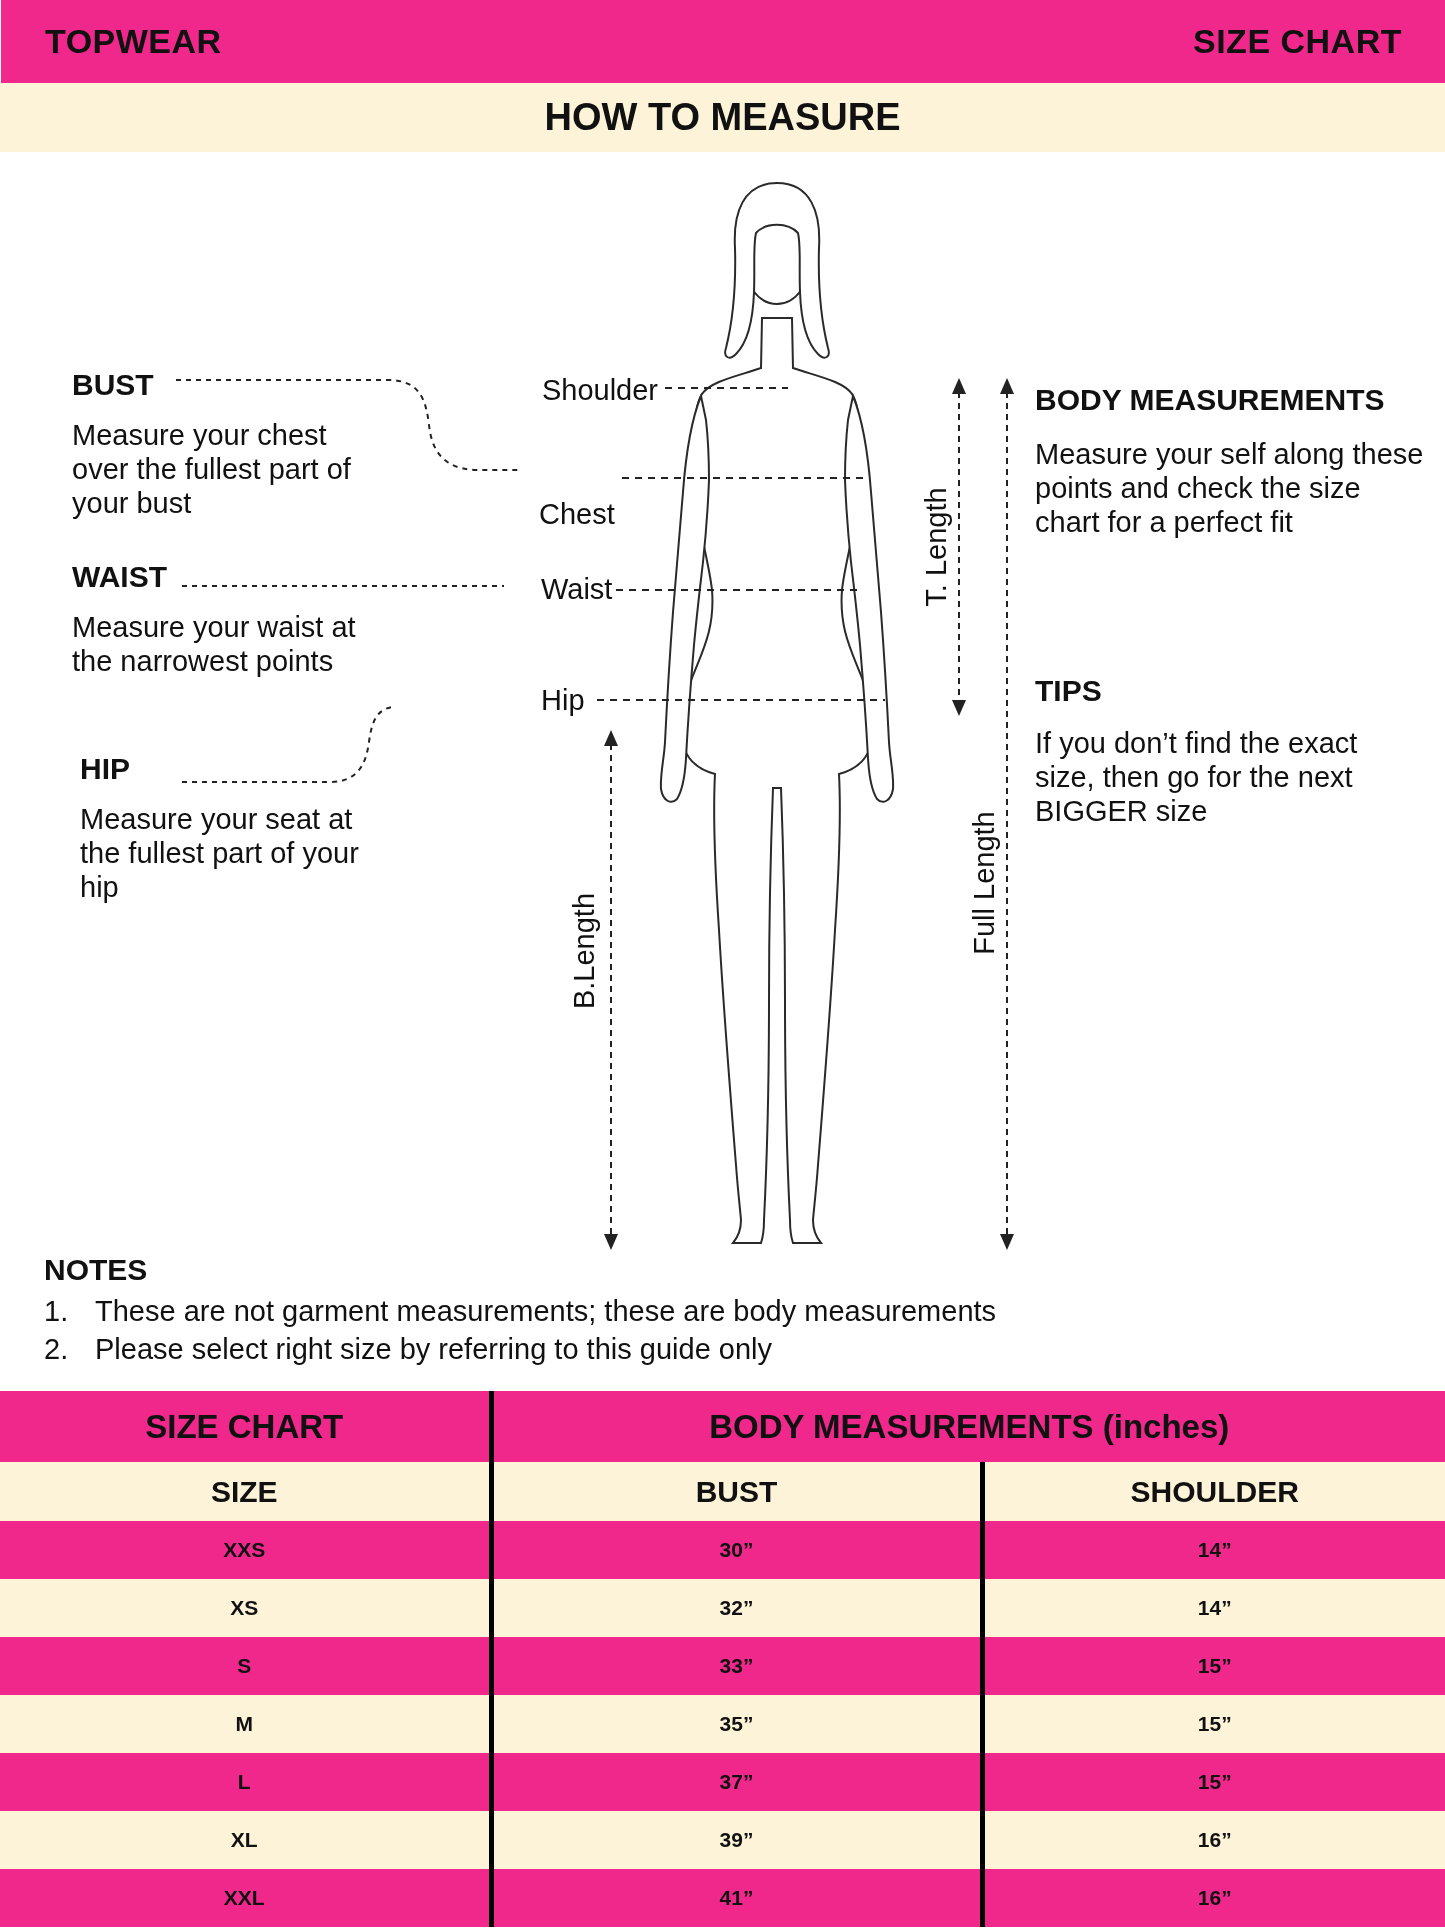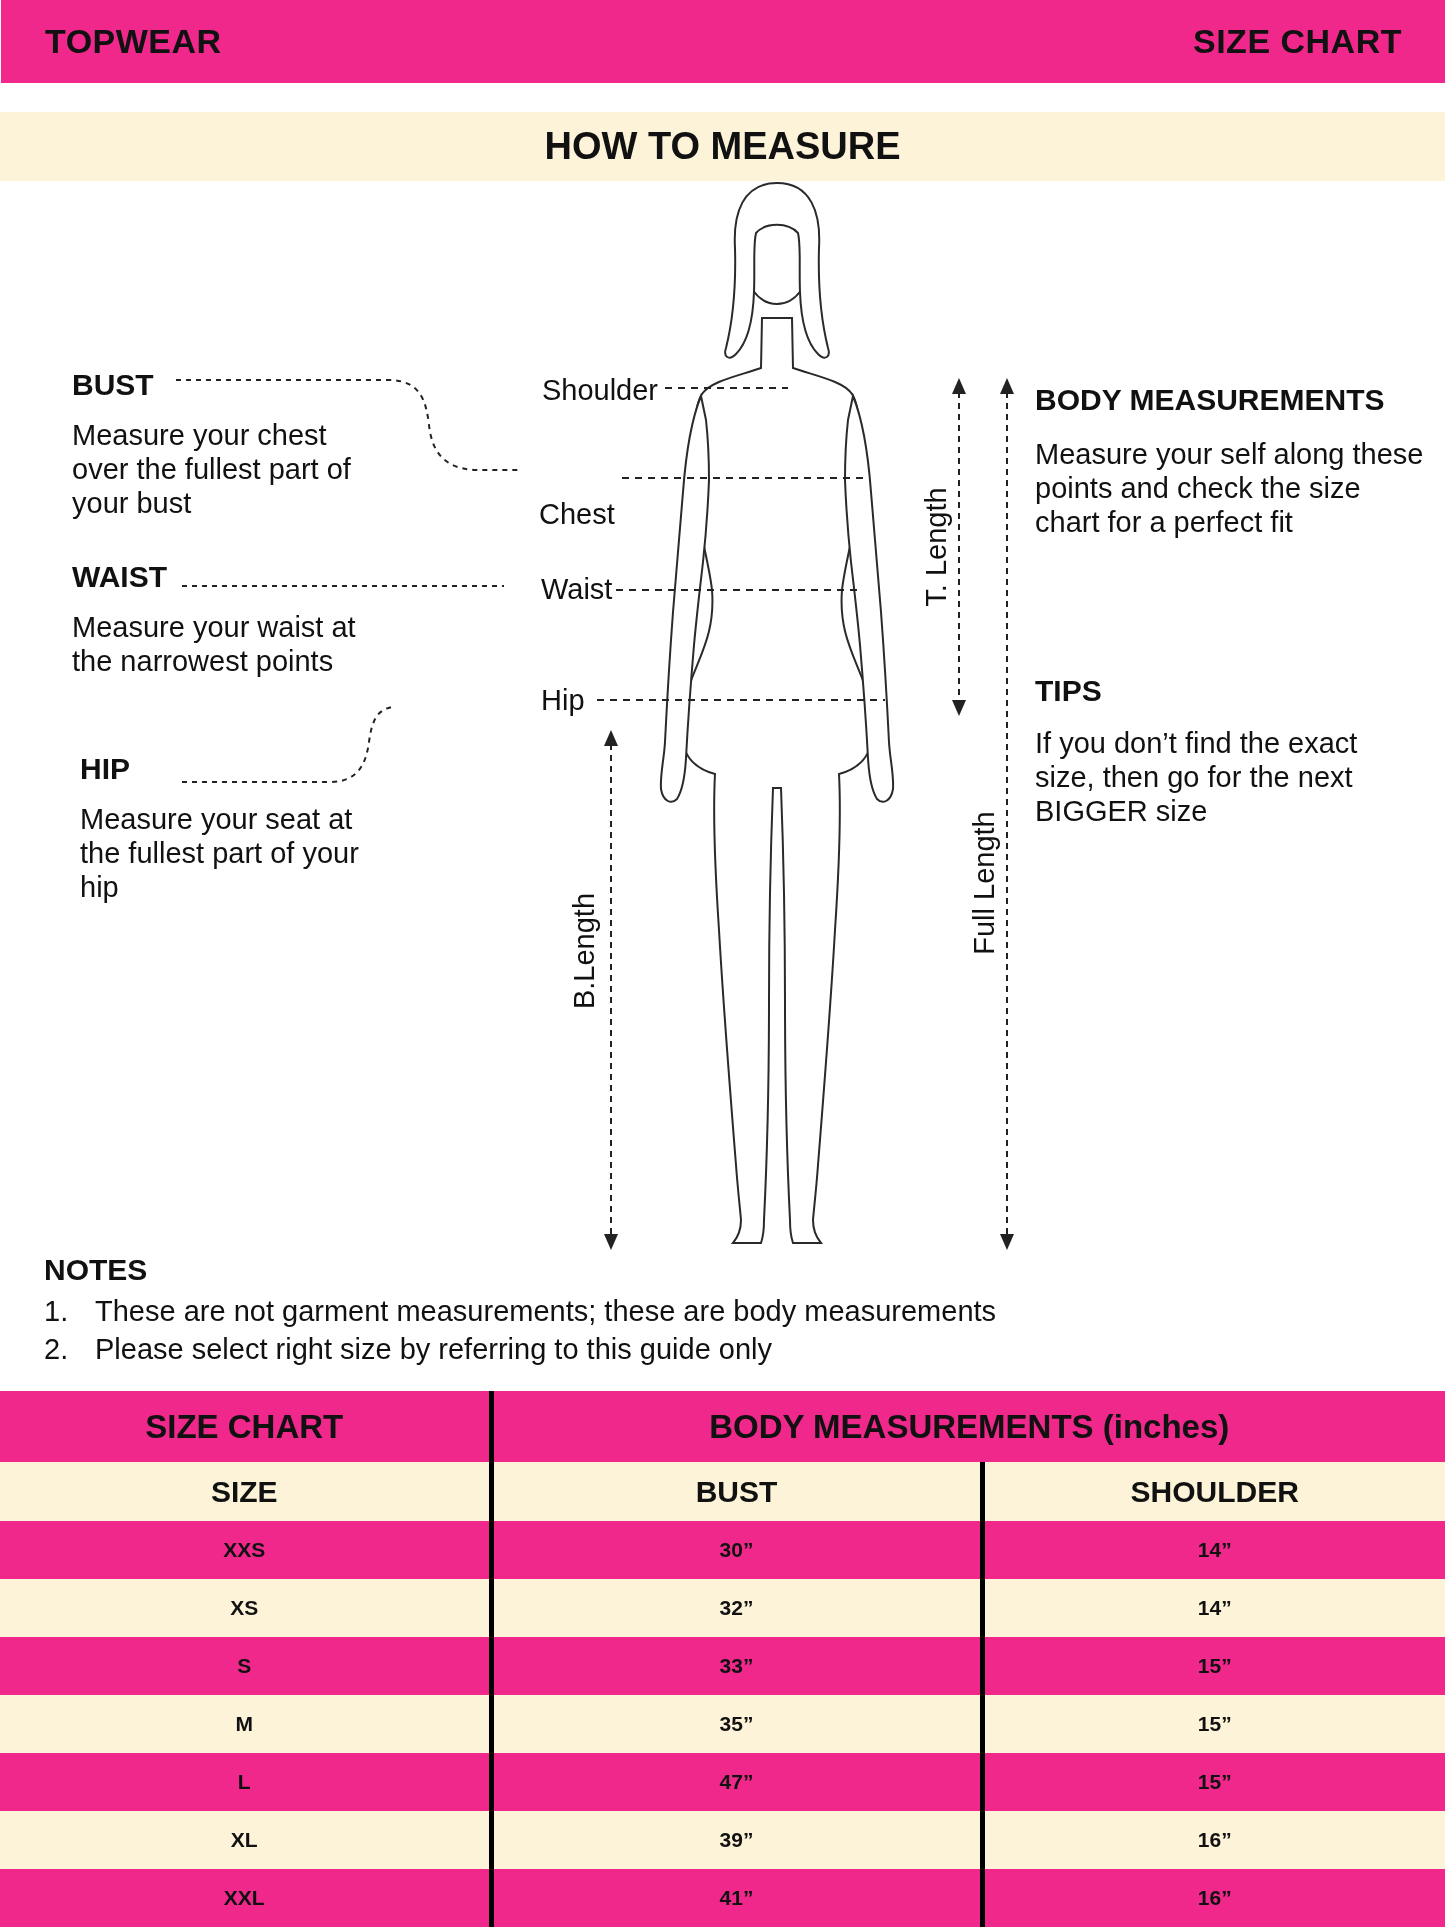--- a/index.html
+++ b/index.html
@@ -13,21 +13,21 @@
     position:relative;width:1445px;height:1929px;background:#fff;
     font-family:"Liberation Sans", sans-serif;color:var(--ink);overflow:hidden;
   }
   .topbar{
     position:absolute;top:0;left:1px;width:1445px;height:83px;background:var(--pink);
     display:flex;align-items:center;justify-content:space-between;padding:0 44px;
     font-weight:bold;font-size:34px;letter-spacing:.5px;
   }
   .howto{
     position:absolute;top:83px;left:0;width:1445px;height:69px;background:var(--cream);
-    display:flex;align-items:center;justify-content:center;font-weight:bold;font-size:38px;margin-top:29px;
+    display:flex;align-items:center;justify-content:center;font-weight:bold;font-size:38px;
   }
   .abs{position:absolute;}
   .hdg{font-weight:bold;font-size:30px;}
   .txt{font-size:29px;line-height:34px;}
   .ptlabel{font-size:29px;}
   .rot{
     width:160px;height:32px;text-align:center;font-size:29px;
     transform:rotate(-90deg);
   }
   .diagram-svg{position:absolute;top:0;left:0;pointer-events:none;}
@@ -195,21 +195,21 @@
         <td>33”</td>
         <td>15”</td>
       </tr>
       <tr>
         <td>M</td>
         <td>35”</td>
         <td>15”</td>
       </tr>
       <tr>
         <td>L</td>
-        <td>47”</td>
+        <td>37”</td>
         <td>15”</td>
       </tr>
       <tr>
         <td>XL</td>
         <td>39”</td>
         <td>16”</td>
       </tr>
       <tr>
         <td>XXL</td>
         <td>41”</td>

